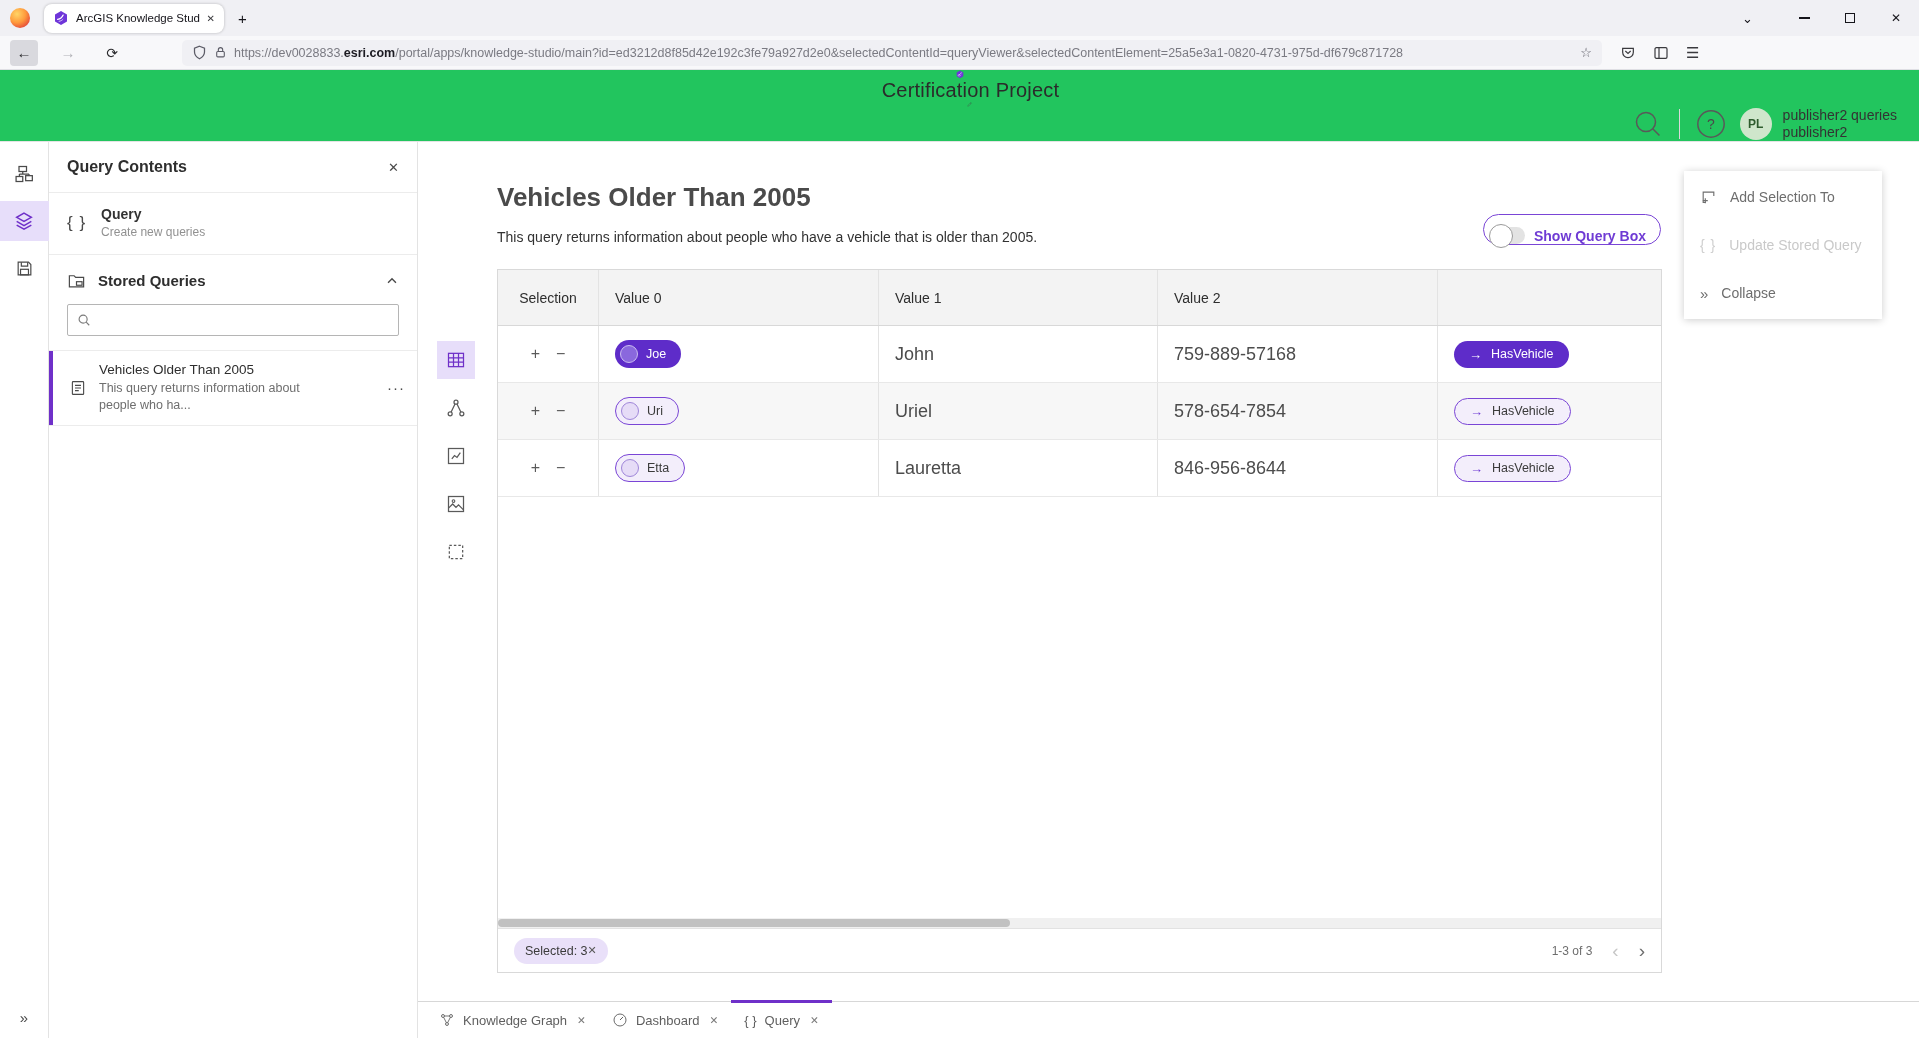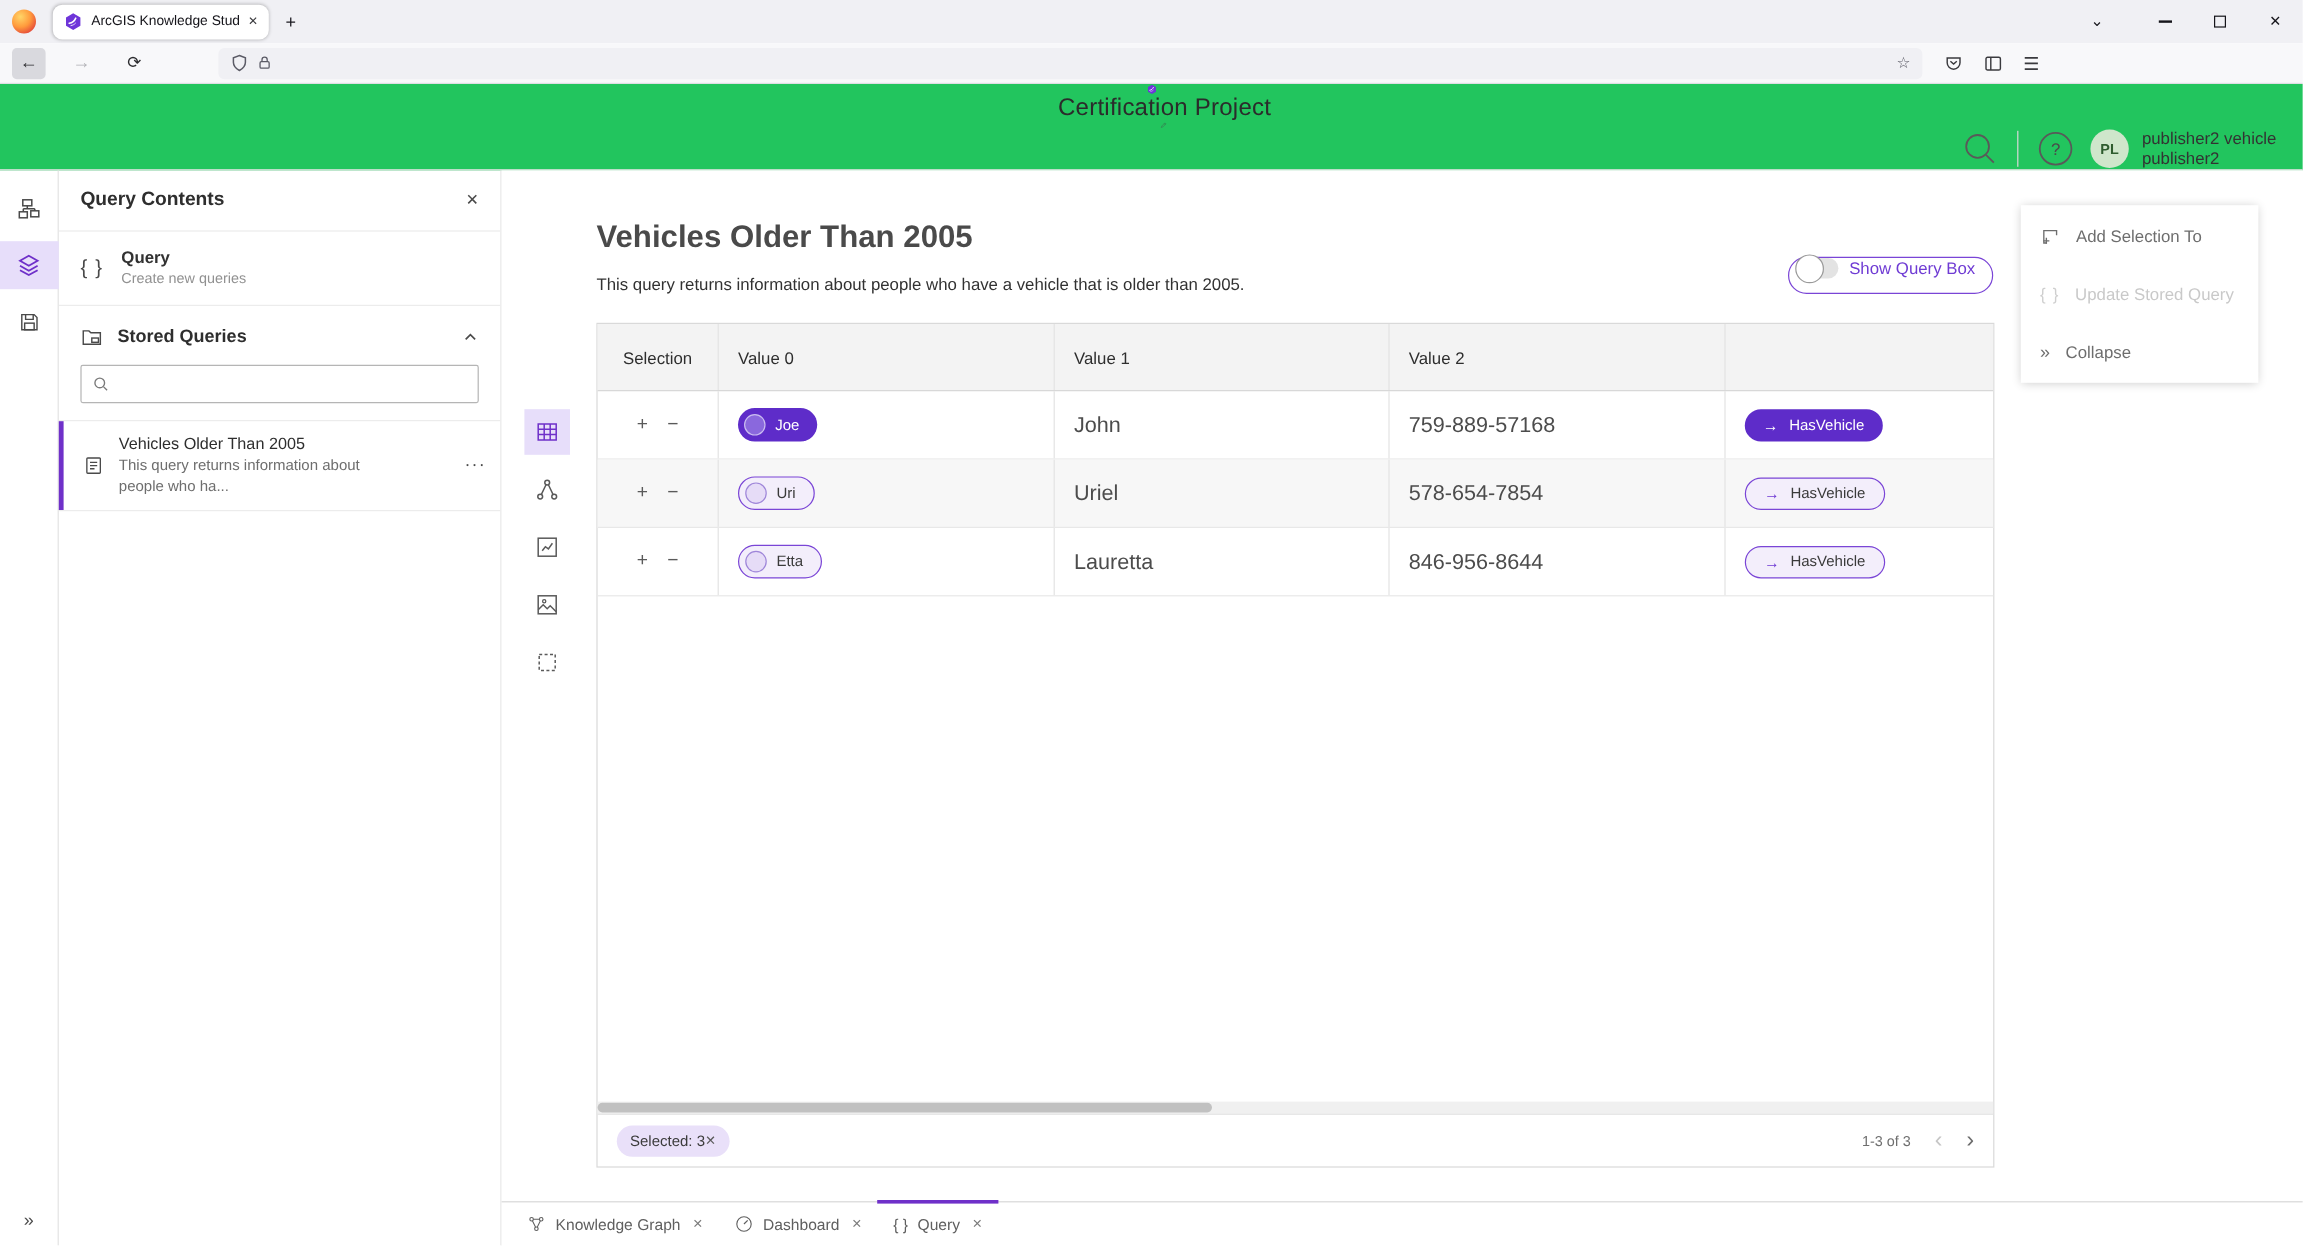--- a/index.html
+++ b/index.html
@@ -76,21 +76,21 @@
   .si-title { font-size:13.5px; color:#2e2e2e; margin-bottom:3px; }
   .si-desc { font-size:12.5px; color:#6e6e6e; line-height:1.35; max-width:225px; }
   .si-dots { margin-left:auto; font-size:15px; color:#4a4a4a; letter-spacing:1px; }
 
   
   .main { flex:1; position:relative; display:flex; flex-direction:column; background:#fff; }
   .main-top { display:flex; align-items:flex-end; padding:40px 0 0 79px; }
   .m-title { font-size:26px; font-weight:600; color:#4a4a4a; }
   .m-desc { margin-top:16px; font-size:14px; color:#323232; }
   .toggle-pill { margin-left:auto; margin-right:258px; margin-bottom:0; height:31px; border:1.5px solid #7a45d6;
-    border-radius:16px; display:flex; align-items:flex-start; gap:9px; padding:0 14px 0 7px; }
+    border-radius:16px; display:flex; align-items:flex-end; gap:9px; padding:0 14px 0 7px;font-weight:bold; }
   .switch { width:34px; height:17px; background:#e3e3e3; border-radius:9px; position:relative; }
   .switch::before { content:''; position:absolute; left:-2px; top:-3px; width:22px; height:22px;
     border-radius:50%; background:#fff; border:1px solid #9a9a9a; }
   .toggle-label { font-size:14px; color:#6f3bd4; }
 
   .content-row { display:flex; margin-top:24px; flex:1; min-height:0; align-items:flex-start; }
   .tool-strip { width:79px; display:flex; flex-direction:column; align-items:flex-start;
     padding-left:19px; margin-top:72px; gap:10px; }
   .toolbtn { width:38px; height:38px; display:flex; align-items:center; justify-content:center; }
   .toolbtn.active { background:#e7defa; }
@@ -181,20 +181,21 @@
   <div class="navbtn fwd">→</div>
   <div class="navbtn reload">⟳</div>
   <div class="urlfield">
     <svg viewBox="0 0 24 24" width="15" height="15">
       <path d="M12 2l8 3v6c0 5-3.5 8.5-8 11-4.5-2.5-8-6-8-11V5z" fill="none" stroke="#5b5b66" stroke-width="2"></path>
     </svg>
     <svg viewBox="0 0 24 24" width="13" height="13">
       <rect x="5" y="10" width="14" height="10" rx="2" fill="none" stroke="#5b5b66" stroke-width="2"></rect>
       <path d="M8 10V7a4 4 0 018 0v3" fill="none" stroke="#5b5b66" stroke-width="2"></path>
     </svg>
+    <span class="urltext"><span>https://dev0028833.</span><span class="domain">esri.com</span><span>/portal/apps/knowledge-studio/main?id=ed3212d8f85d42e192c3fe79a927d2e0&amp;selectedContentId=queryViewer&amp;selectedContentElement=25a5e3a1-0820-4731-975d-df679c871728</span></span>
     <span class="urlstar">☆</span>
   </div>
   <div class="chromeicons">
     <svg viewBox="0 0 24 24" width="16" height="16">
       <path d="M4 5h16v6a8 8 0 01-16 0z" fill="none" stroke="#3a3a3e" stroke-width="1.8"></path>
       <path d="M8 9l4 3.5L16 9" fill="none" stroke="#3a3a3e" stroke-width="1.8"></path>
     </svg>
     <svg viewBox="0 0 24 24" width="16" height="16">
       <rect x="3" y="4" width="18" height="16" rx="2" fill="none" stroke="#3a3a3e" stroke-width="1.8"></rect>
       <line x1="9" y1="4" x2="9" y2="20" stroke="#3a3a3e" stroke-width="1.8"></line>
@@ -219,21 +220,21 @@
       <circle cx="13" cy="13" r="9.5" fill="none" stroke="#595959" stroke-width="1.5"></circle>
       <line x1="20" y1="20" x2="26.5" y2="26.5" stroke="#595959" stroke-width="1.5"></line>
     </svg>
     <div class="hdr-div"></div>
     <svg viewBox="0 0 30 30" width="30" height="30">
       <circle cx="15" cy="15" r="13.2" fill="none" stroke="#595959" stroke-width="1.5"></circle>
       <text x="15" y="20.2" text-anchor="middle" font-size="14" fill="#4a4a4a" font-family="inherit">?</text>
     </svg>
     <div class="avatar">PL</div>
     <div class="uname">
-      <div>publisher2 vehicle</div>
+      <div>publisher2 queries</div>
       <div>publisher2</div>
     </div>
   </div>
 </div>
 
 <div class="app-body">
 
   <div class="rail">
     <div class="railbtn">
       <svg viewBox="0 0 24 24" width="20" height="20">

